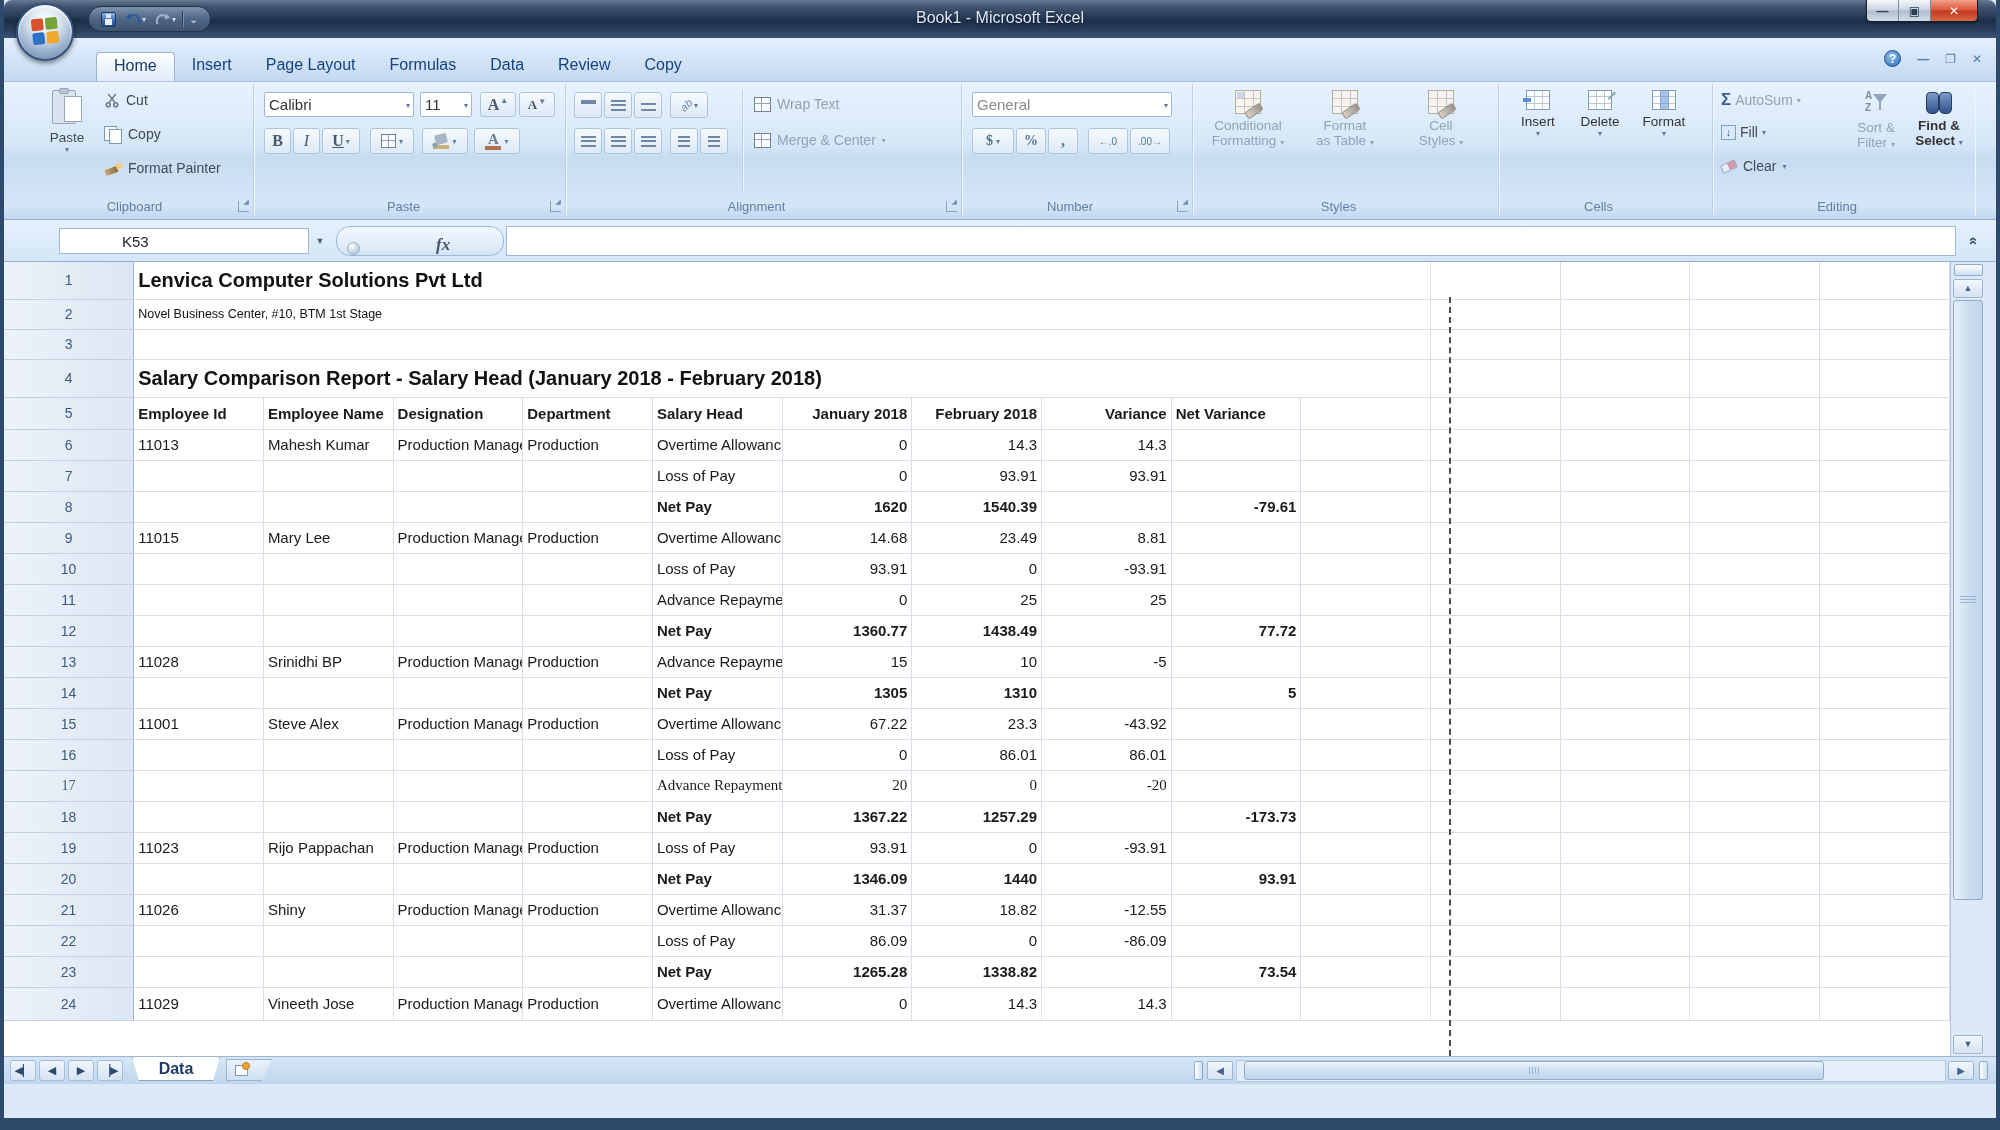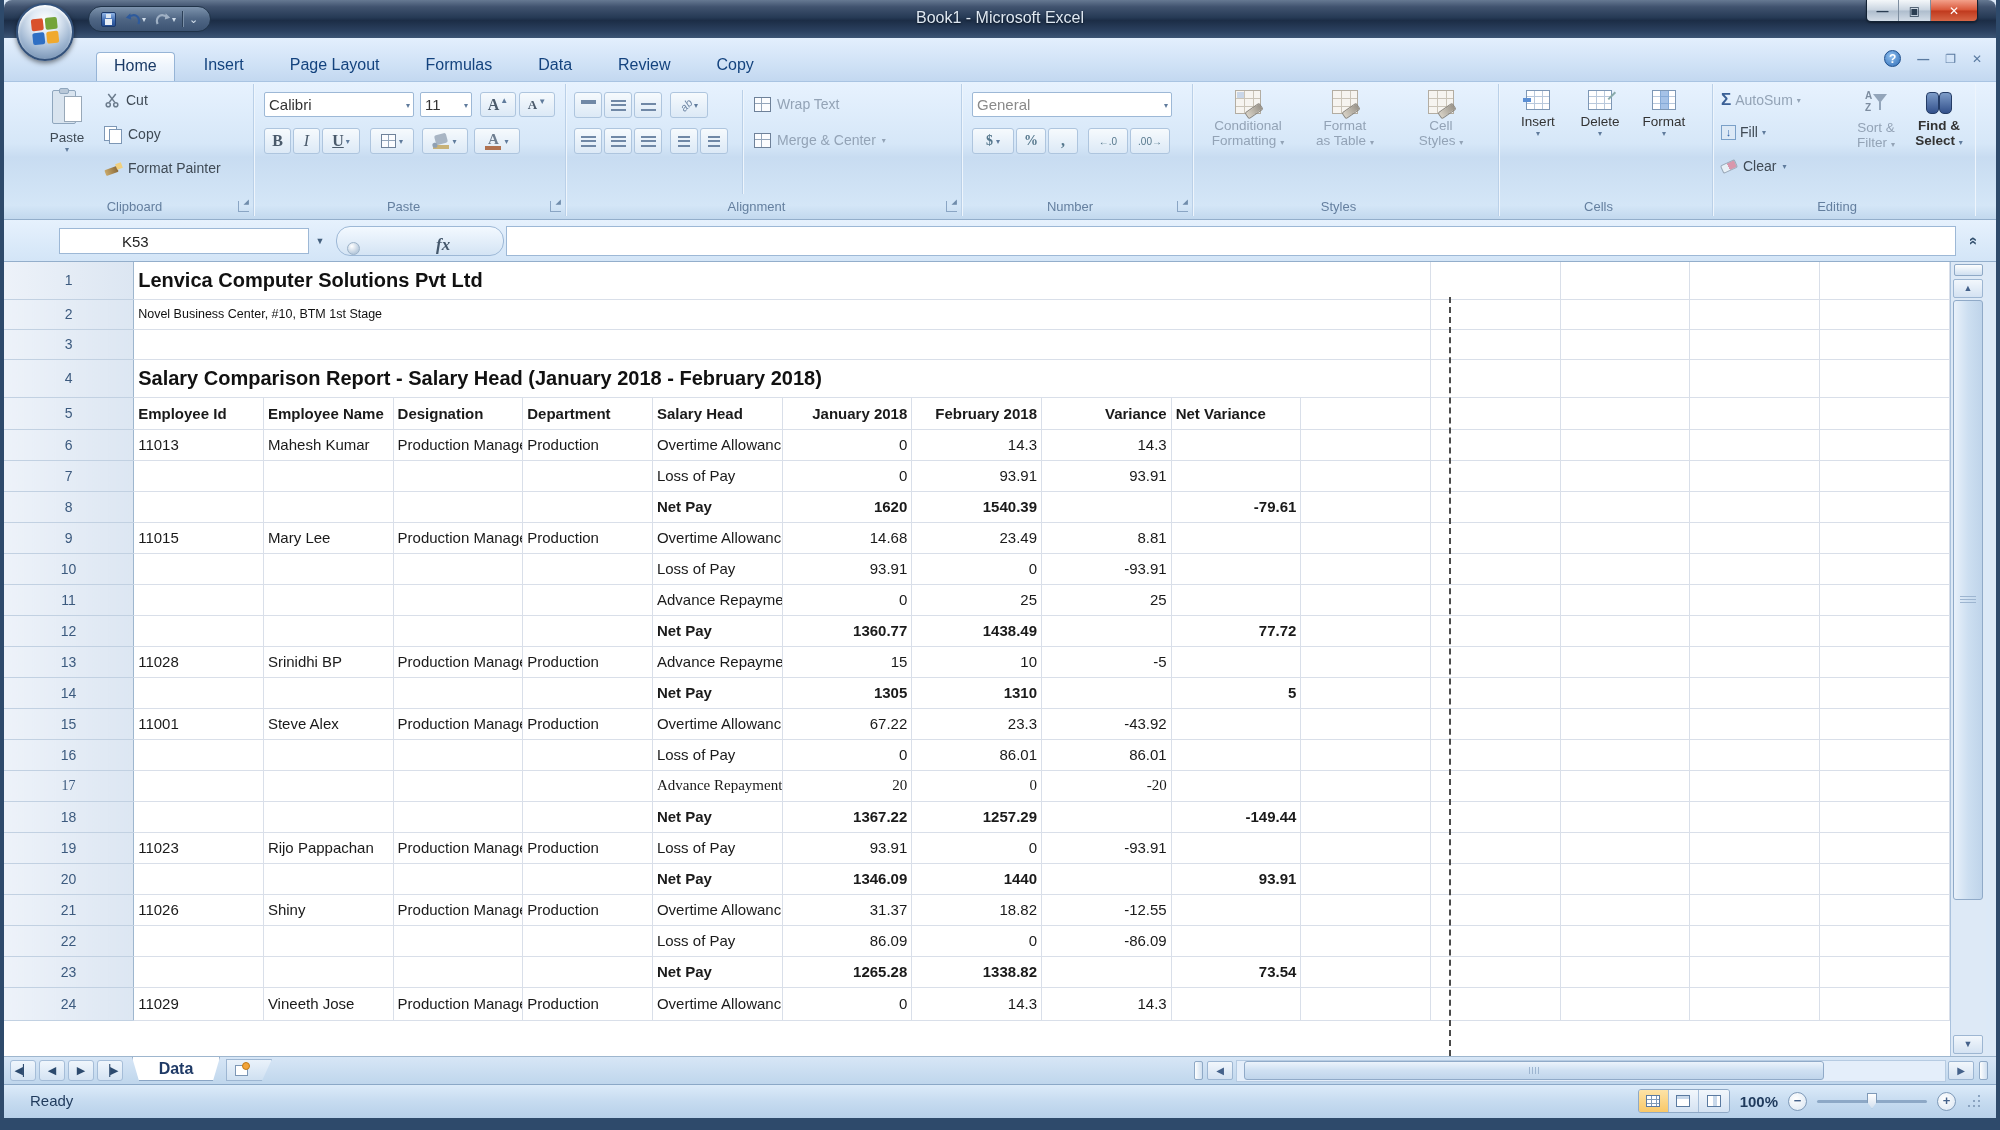--- a/index.html
+++ b/index.html
@@ -34,21 +34,21 @@
   .i-save{width:15px;height:15px;border-radius:2px;background:linear-gradient(180deg,#8fb3e4,#3a66ad 60%,#274f91);
     border:1px solid #1d3a6b;position:relative;}
   .i-save:after{content:"";position:absolute;left:3px;bottom:1px;width:7px;height:6px;background:#e8eef6;}
   .i-save:before{content:"";position:absolute;left:4px;top:1px;width:5px;height:4px;background:#dce6f2;}
   .drop{font-size:8px;color:#cfdcea;}
   .chev-dn{font-size:11px;color:#d7e2ee;line-height:8px;}
 
   
   .tabrow{position:absolute;left:0;top:38px;width:100%;height:44px;
     background:linear-gradient(180deg,#e3effd 0%,#d0e2f6 60%,#c3d8f0 100%);border-bottom:1px solid #a9c4e2;}
-  .tabs{position:absolute;left:92px;bottom:0;display:flex;gap:12px;height:29px;}
+  .tabs{position:absolute;left:92px;bottom:0;display:flex;height:29px;}
   .tab{padding:4px 17px 0 17px;font-size:16px;color:#14437e;height:29px;}
   .tab.active{background:linear-gradient(180deg,#ffffff,#f0f6fd 40%,#e2edf9);border:1px solid #96b4d6;border-bottom:none;
     border-radius:4px 4px 0 0;color:#1a3a66;}
   .tabrow-right{position:absolute;right:14px;top:12px;display:flex;align-items:center;gap:16px;}
   .help-orb{width:17px;height:17px;border-radius:50%;background:radial-gradient(circle at 40% 35%,#8fc0f0,#2f6cb5);
     color:#fff;font-size:12px;font-weight:bold;display:flex;align-items:center;justify-content:center;border:1px solid #1f4f8c;}
   .mini-wbtn{color:#5a7aa0;font-size:12px;font-weight:bold;}
 
   
   .ribbon{position:absolute;left:0;top:82px;width:100%;height:138px;
@@ -822,21 +822,21 @@
             <tr class="nt" style="height:31px;">
               <td class="rn">18</td>
               <td class="c"></td>
               <td class="c"></td>
               <td class="c"></td>
               <td class="c"></td>
               <td class="c">Net Pay</td>
               <td class="c num">1367.22</td>
               <td class="c num">1257.29</td>
               <td class="c num"></td>
-              <td class="c num">-149.44</td>
+              <td class="c num">-173.73</td>
               <td class="c"></td>
               <td class="c"></td>
               <td class="c"></td>
               <td class="c"></td>
               <td class="c"></td>
             </tr>
           </tbody>
           <tbody>
             <tr class="" style="height:31px;">
               <td class="rn">19</td>
@@ -974,38 +974,15 @@
           <span class="i-newsheet"></span>
         </div>
       <div class="hs-split"></div>
       <div class="hs-left">◀</div>
       <div class="hs-track"></div>
       <div class="hs-thumb"></div>
       <div class="hs-right">▶</div>
       <div class="hs-split2"></div>
     </div>
 
-    <div class="statusbar">
-      <span class="status-mode">Ready</span>
-      <div class="sb-right">
-        <div class="viewbtns">
-          <span class="vbtn active">
-              <span class="g1"></span>
-            </span>
-          <span class="vbtn">
-              <span class="g2"></span>
-            </span>
-          <span class="vbtn">
-              <span class="g3"></span>
-            </span>
-        </div>
-        <span class="zoomtxt">100%</span>
-        <span class="zbtn">−</span>
-        <span class="ztrack">
-            <span class="zmark"></span>
-          </span>
-        <span class="zbtn">+</span>
-        <span class="grip"></span>
-      </div>
-    </div>
 
   </div>
 </div>
 
 </body></html>

